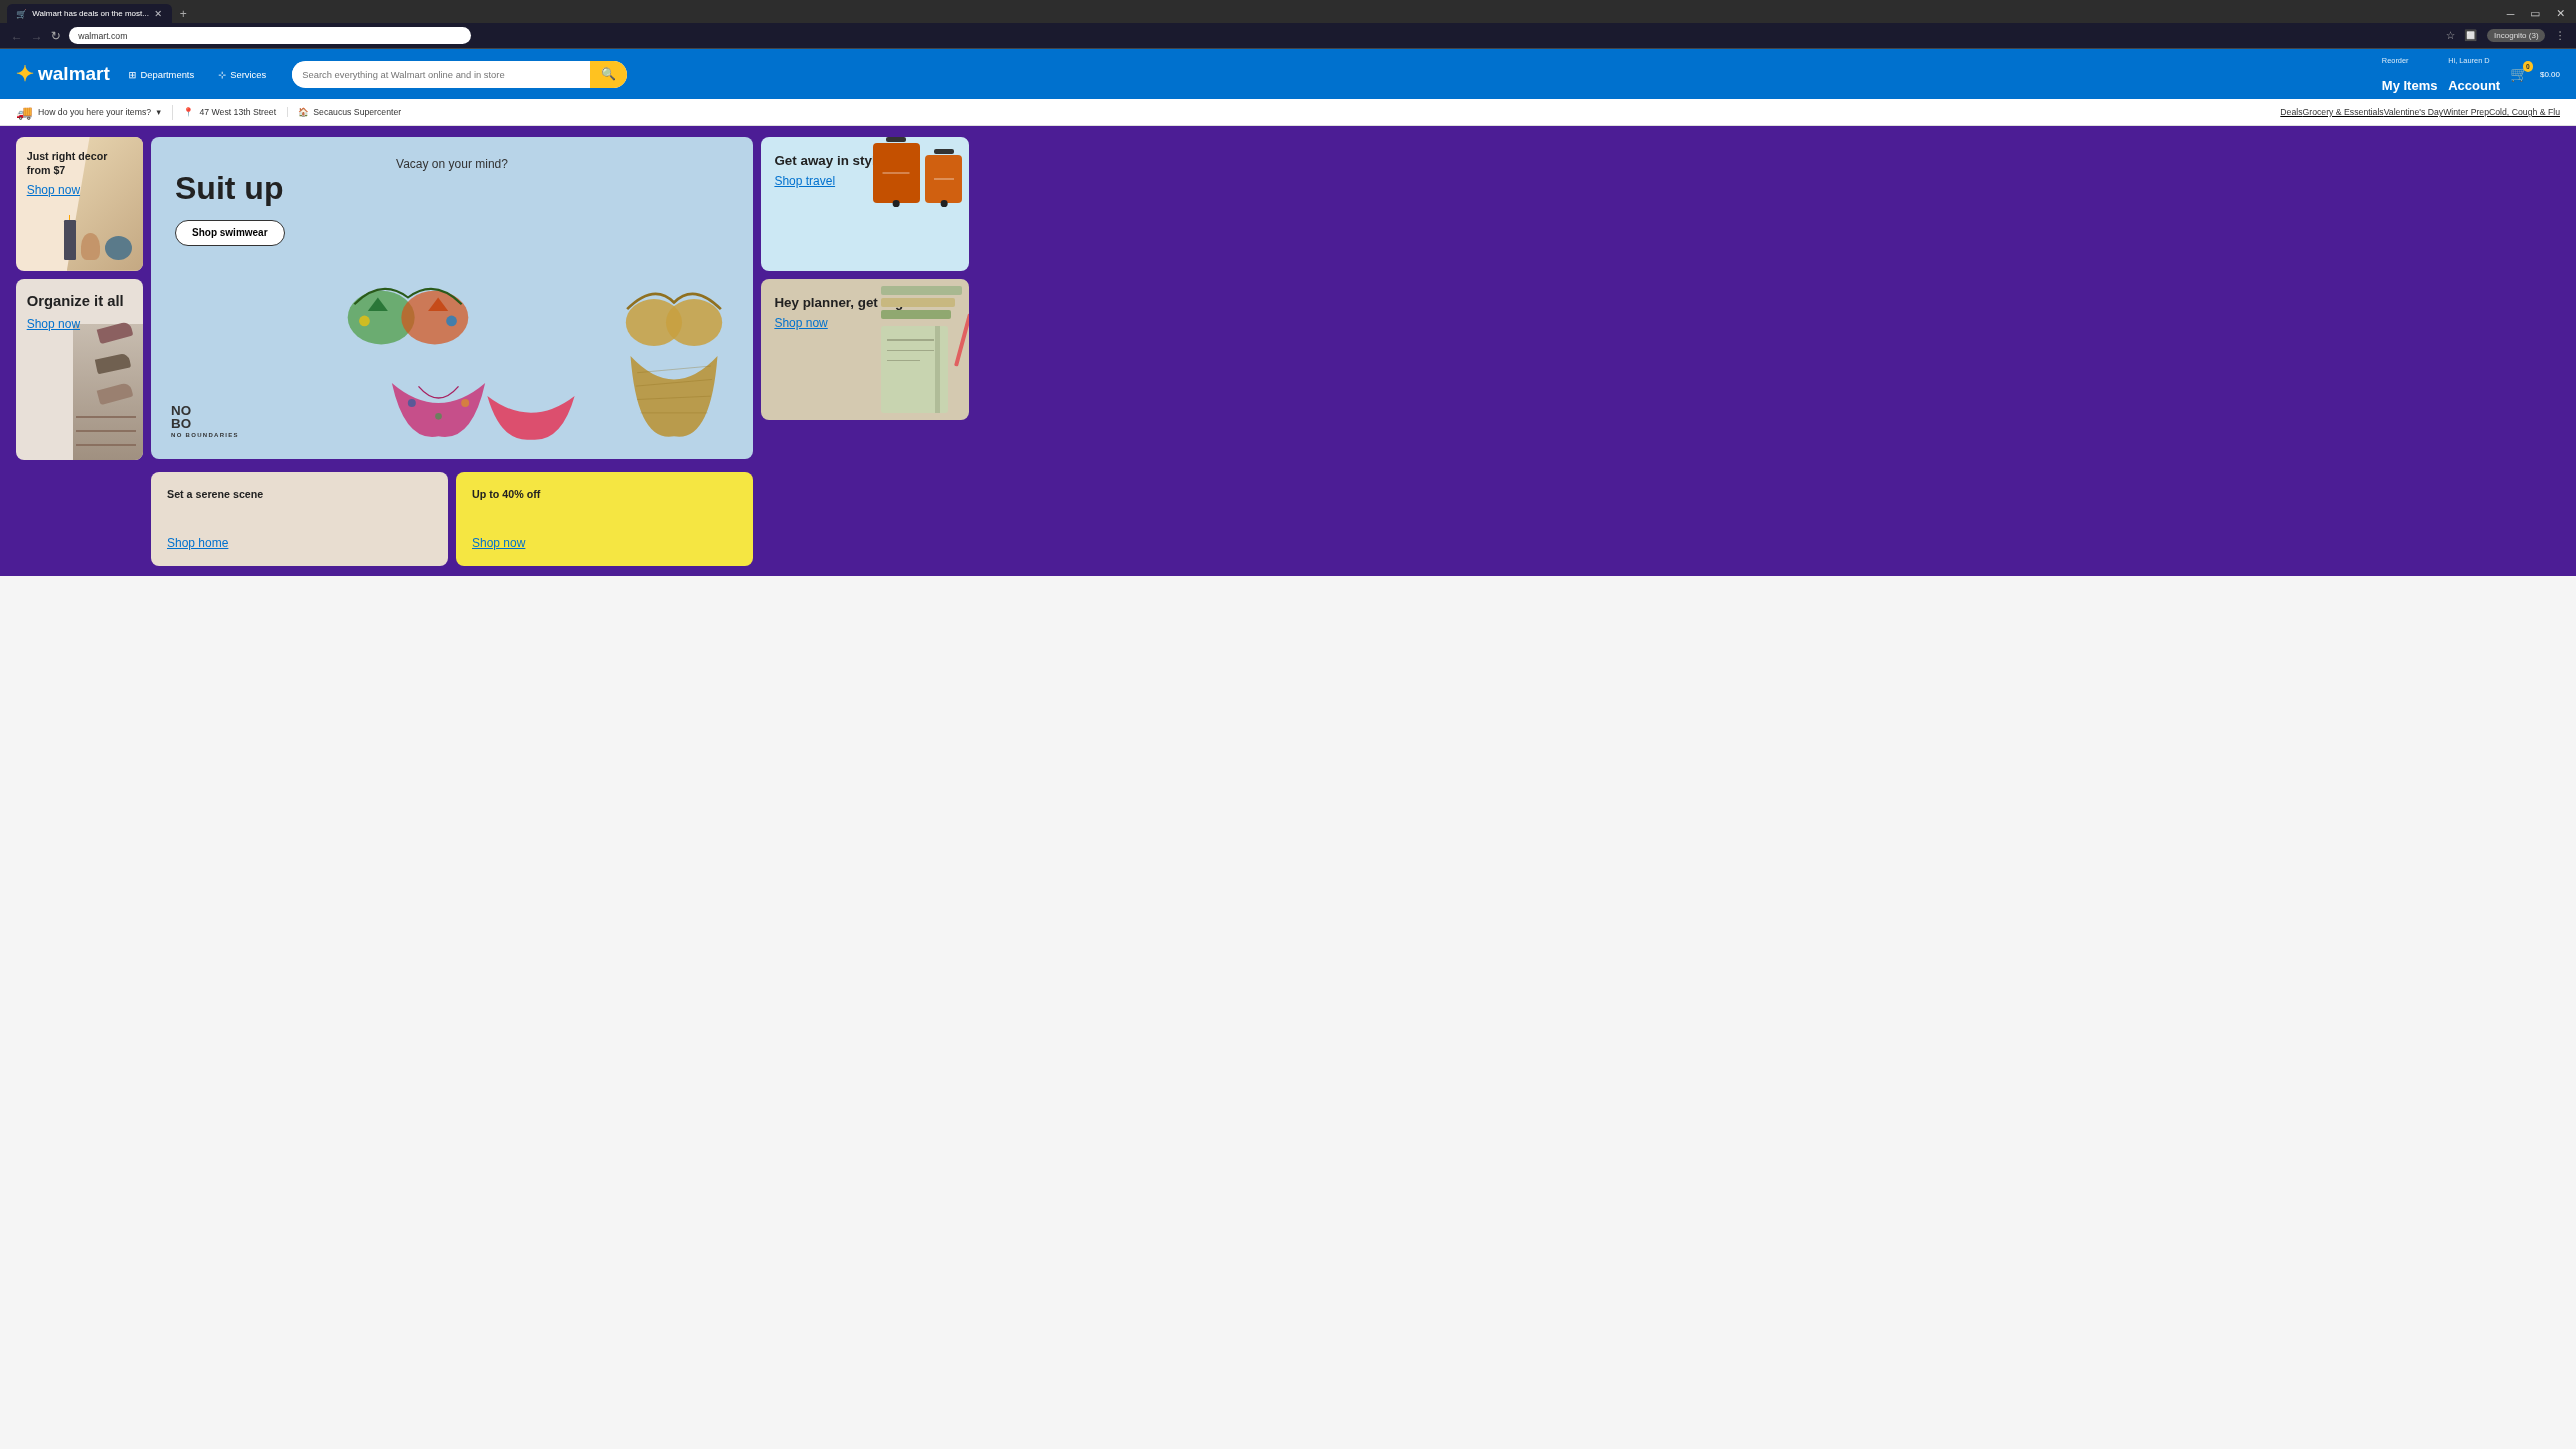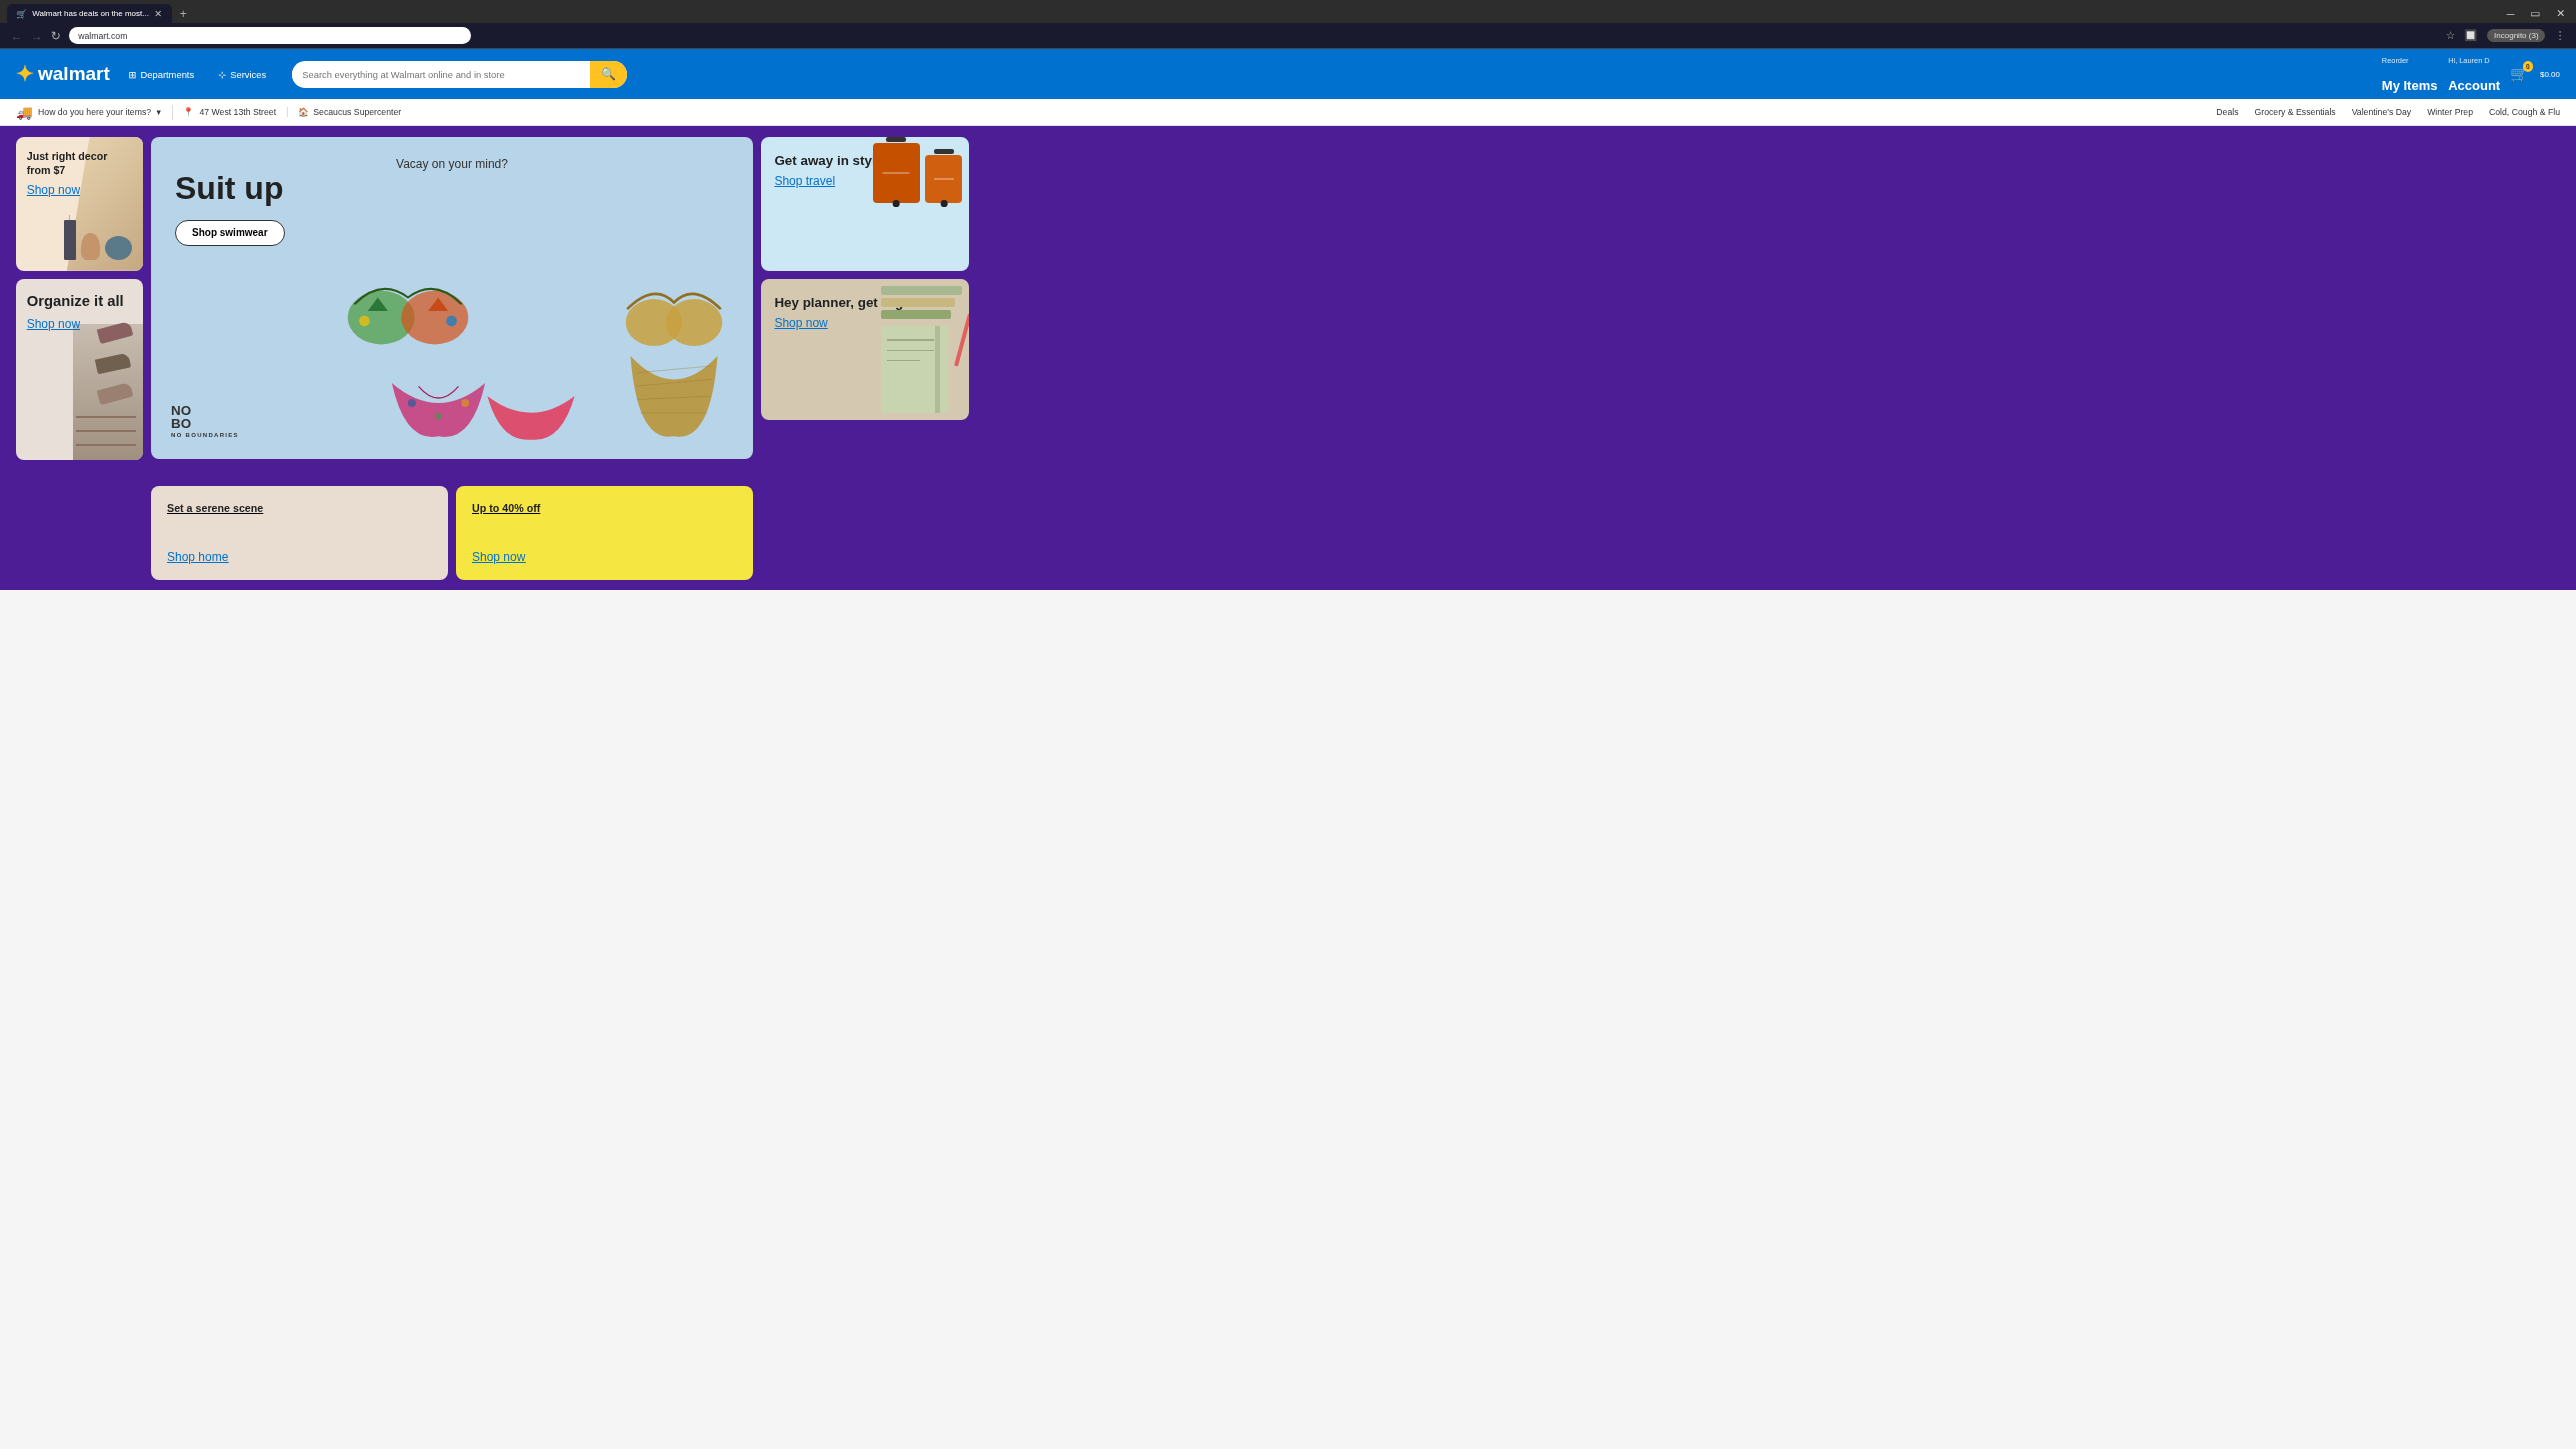--- a/index.html
+++ b/index.html
@@ -210,22 +210,22 @@
       align-items: center;
       gap: 4px;
       font-size: 8.7px;
       color: #333;
       padding: 0 10.7px;
       border-left: 0.7px solid #ddd;
     }
     .nav-links {
       margin-left: auto;
       display: flex;
-      gap: 16px;
-      align-items: center;
+      align-items: center;
+      text-decoration: underline;
     }
     .nav-link {
       font-size: 8.7px;
       color: #333;
       font-weight: 500;
       cursor: pointer;
       text-decoration: none;
     }
 
     
@@ -352,22 +352,21 @@
       color: #333;
       line-height: 1;
     }
     .logo-nobo-sub { font-size: 6px; letter-spacing: 1.3px; display: block; margin-top: 1.3px; }
 
     
     .bottom-hero-cards {
       display: grid;
       grid-template-columns: 1fr 1fr;
       gap: 8px;
-      margin-top: 19px;
-      text-decoration: underline;
+      margin-top: 5px;
     }
     .card-scene {
       background: #e8ddd0;
       border-radius: 8px;
       padding: 16px 16px;
       height: 94px;
       display: flex;
       flex-direction: column;
       justify-content: space-between;
       cursor: pointer;

